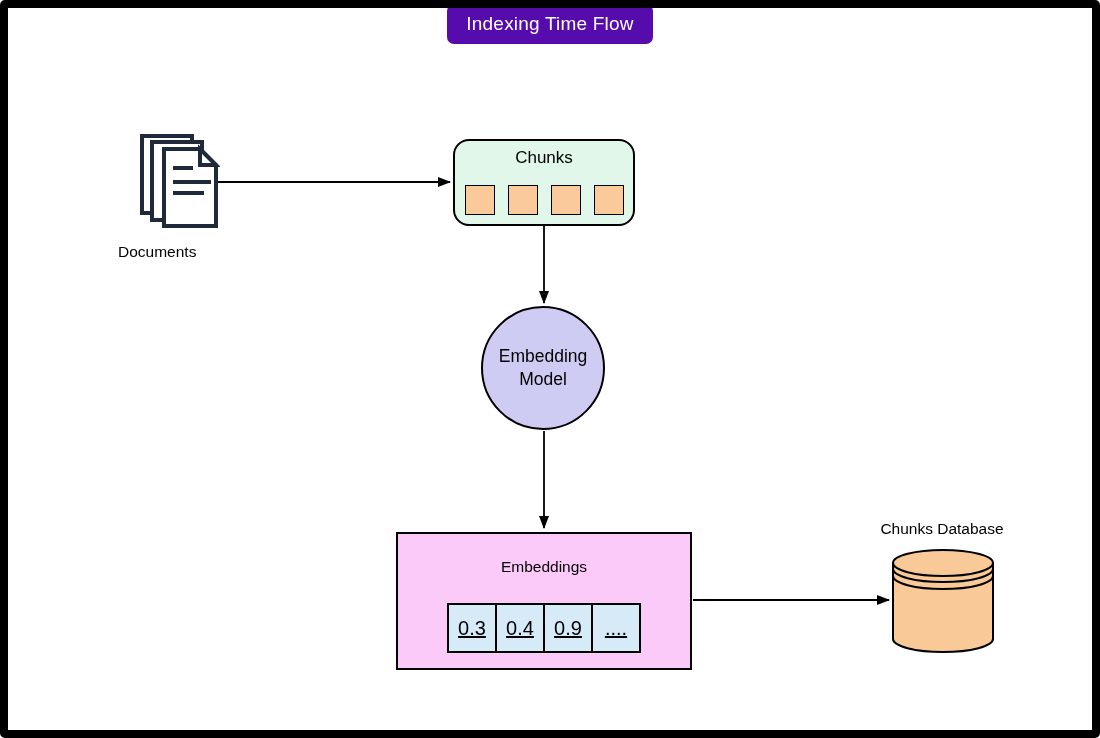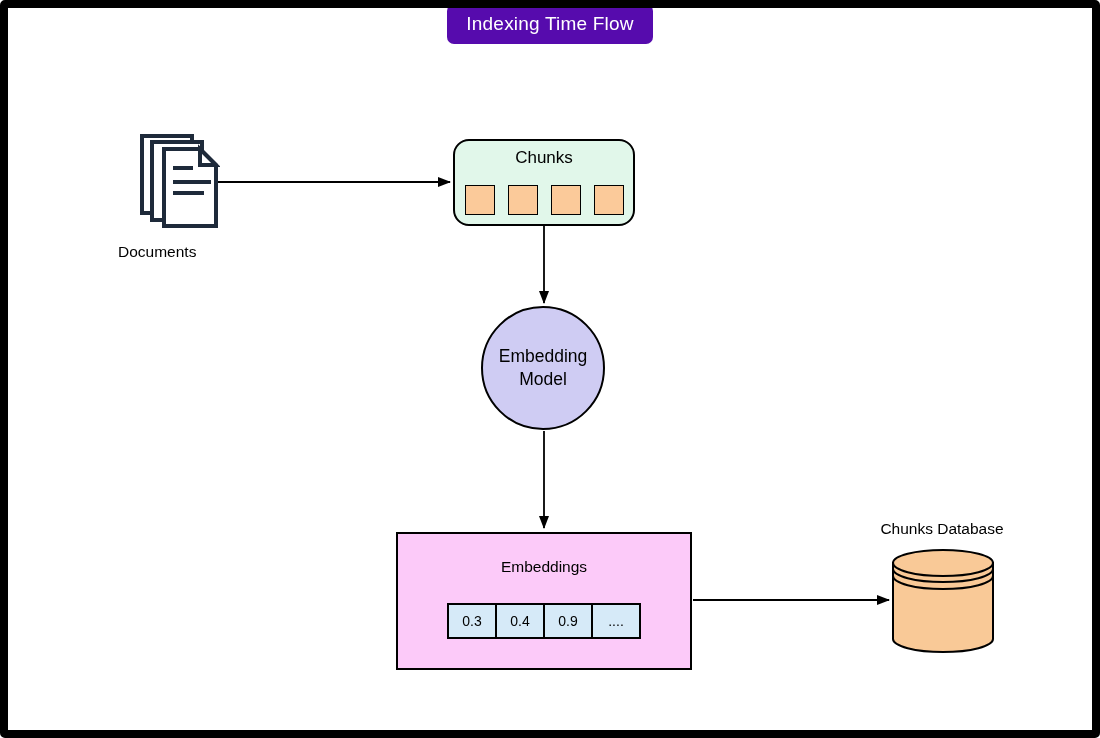--- a/index.html
+++ b/index.html
@@ -55,23 +55,23 @@
   }
   .embeddings-label{
     position:absolute;left:0;top:24px;width:100%;text-align:center;
     font-size:15.5px;
   }
   .embedding-cells{
     position:absolute;left:0;top:69px;width:100%;
     display:flex;justify-content:center;
   }
   .embedding-cell{
-    width:50px;height:36px;background:var(--cell-fill);
+    width:50px;height:50px;background:var(--cell-fill);
     border:2px solid var(--outline);display:flex;align-items:center;
-    justify-content:center;font-size:14px;
+    justify-content:center;font-size:20px;text-decoration:underline;
   }
   .embedding-cell + .embedding-cell{margin-left:-2px;}
   .vdb-label{
     left:857px;top:520px;width:170px;text-align:center;font-size:15.5px;
   }
   .cylinder-icon{left:891px;top:548px;width:104px;height:106px;}
 </style>
 </head>
 <body>
 

